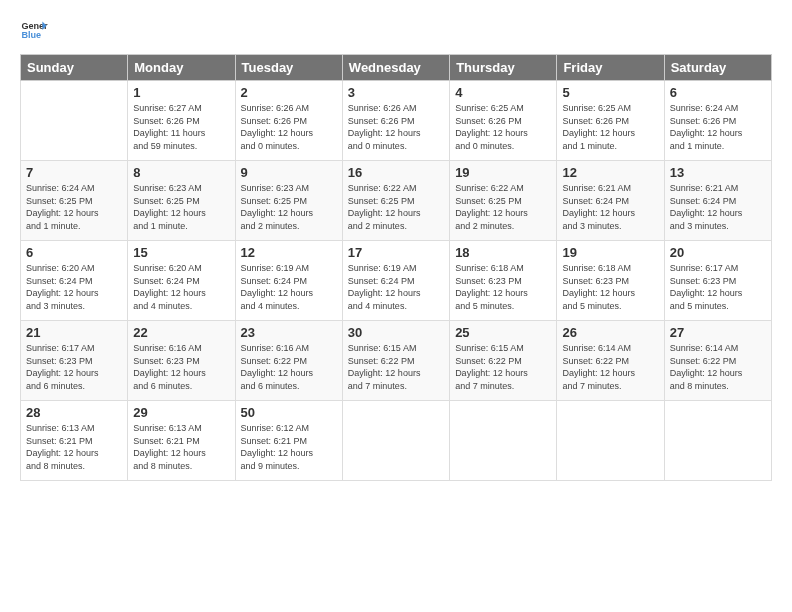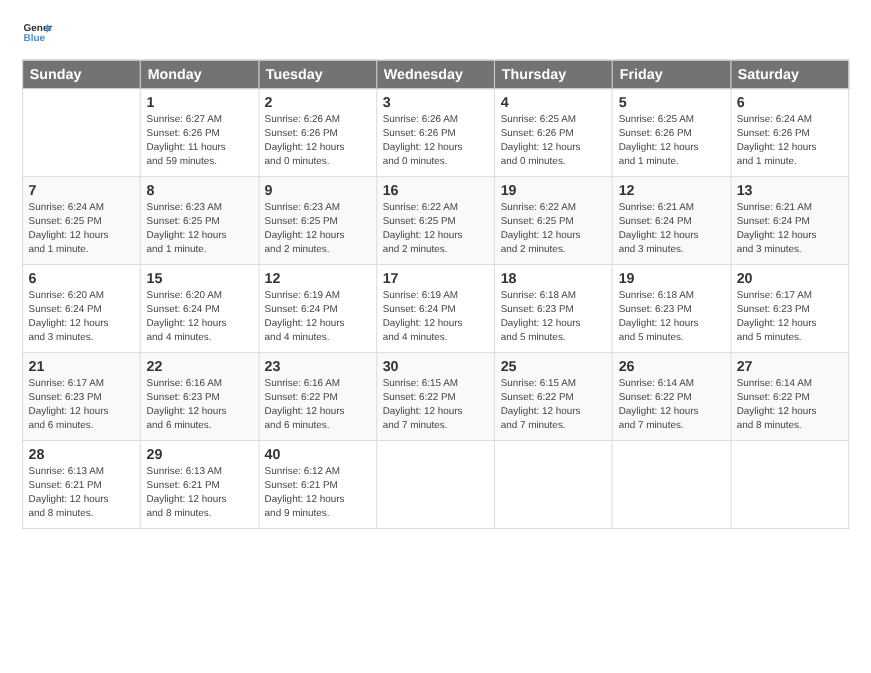--- a/index.html
+++ b/index.html
@@ -226,21 +226,21 @@
       <tr>
         <td>
           <span class="day-number">28</span>
           <div class="day-info">Sunrise: 6:13 AM<br>Sunset: 6:21 PM<br>Daylight: 12 hours<br>and 8 minutes.</div>
         </td>
         <td>
           <span class="day-number">29</span>
           <div class="day-info">Sunrise: 6:13 AM<br>Sunset: 6:21 PM<br>Daylight: 12 hours<br>and 8 minutes.</div>
         </td>
         <td>
-          <span class="day-number">40</span>
+          <span class="day-number">50</span>
           <div class="day-info">Sunrise: 6:12 AM<br>Sunset: 6:21 PM<br>Daylight: 12 hours<br>and 9 minutes.</div>
         </td>
         <td class="empty"></td>
         <td class="empty"></td>
         <td class="empty"></td>
         <td class="empty"></td>
       </tr>
     </tbody>
 </table>
 

